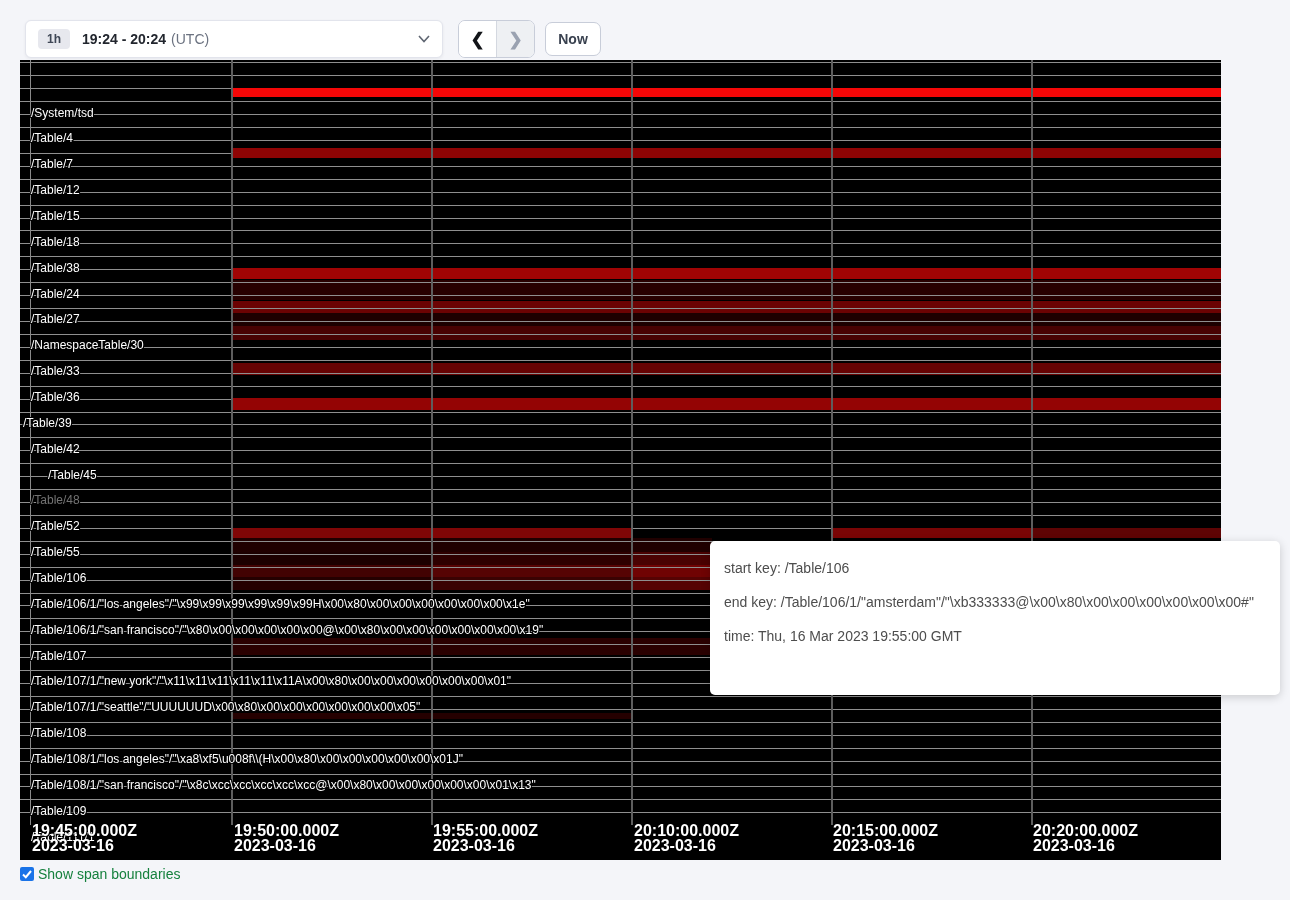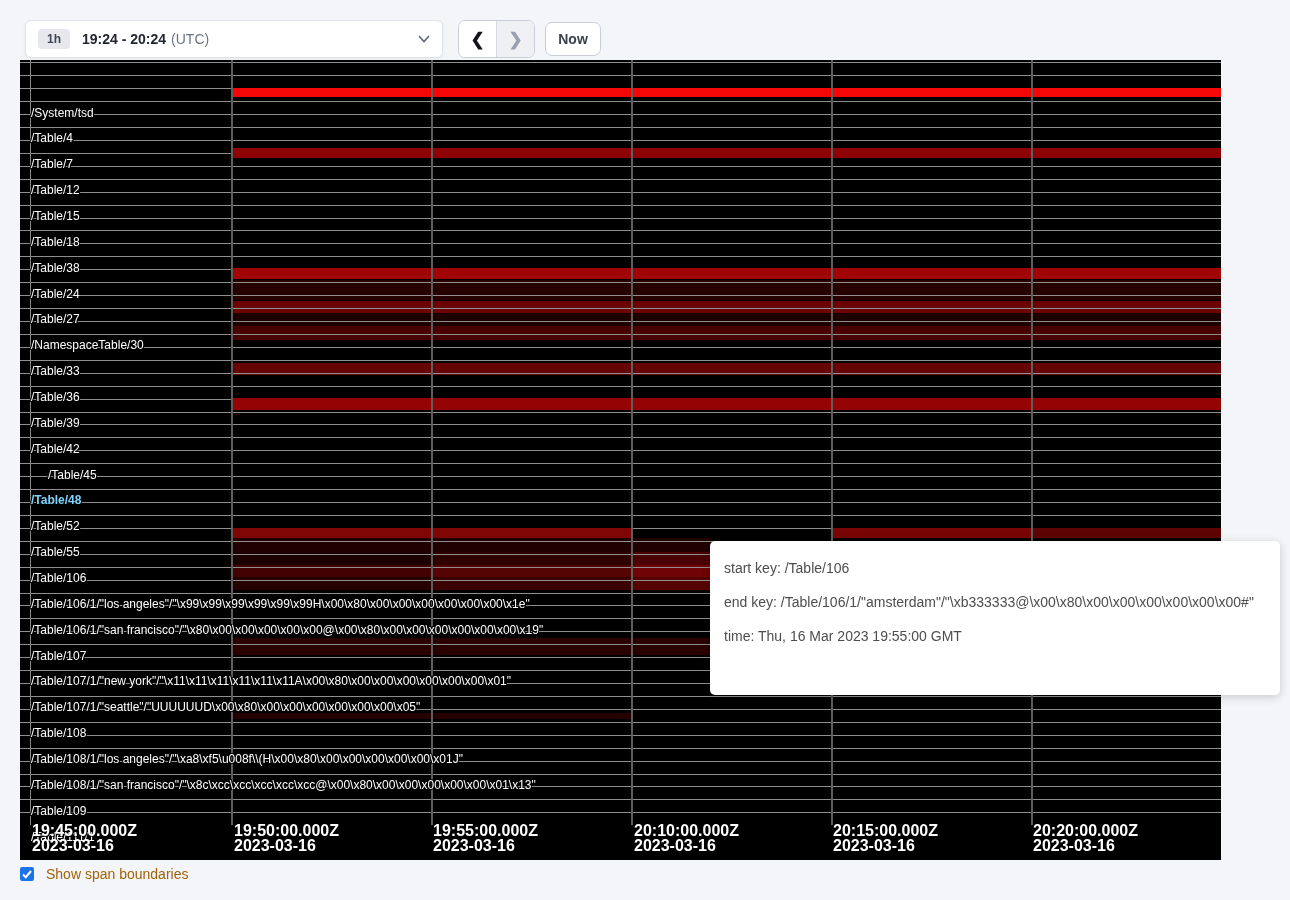--- a/index.html
+++ b/index.html
@@ -76,21 +76,21 @@
   
   .footer-row {
     position: absolute; left: 20px; top: 866px; height: 16px;
     display: flex; align-items: center; cursor: pointer;
   }
   .checkbox {
     width: 14px; height: 14px; background: #1a73e8; border-radius: 2px;
     display: flex; align-items: center; justify-content: center; margin-right: 4px;
   }
   .checkbox svg { display: block; }
-  .checkbox-label { font-size: 14px; color: #a16207; margin-left: 8px; }
+  .checkbox-label { font-size: 14px; color: #15803d; }
 </style>
 </head>
 <body>
 
 <div class="time-selector">
   <span class="range-badge">1h</span>
   <span class="range-text">19:24 - 20:24</span>
   <span class="range-suffix">(UTC)</span>
   <span class="selector-chevron">
     <svg width="12" height="8" viewBox="0 0 12 8">
@@ -205,24 +205,24 @@
     <div class="row-label" style="left: 11px; top: 69.22px; color: rgb(255, 255, 255);">/Table/7</div>
     <div class="row-label" style="left: 11px; top: 95.08px; color: rgb(255, 255, 255);">/Table/12</div>
     <div class="row-label" style="left: 11px; top: 120.94px; color: rgb(255, 255, 255);">/Table/15</div>
     <div class="row-label" style="left: 11px; top: 146.8px; color: rgb(255, 255, 255);">/Table/18</div>
     <div class="row-label" style="left: 11px; top: 172.66px; color: rgb(255, 255, 255);">/Table/38</div>
     <div class="row-label" style="left: 11px; top: 198.52px; color: rgb(255, 255, 255);">/Table/24</div>
     <div class="row-label" style="left: 11px; top: 224.38px; color: rgb(255, 255, 255);">/Table/27</div>
     <div class="row-label" style="left: 11px; top: 250.24px; color: rgb(255, 255, 255);">/NamespaceTable/30</div>
     <div class="row-label" style="left: 11px; top: 276.1px; color: rgb(255, 255, 255);">/Table/33</div>
     <div class="row-label" style="left: 11px; top: 301.96px; color: rgb(255, 255, 255);">/Table/36</div>
-    <div class="row-label" style="left: 11px; top: 327.82px; color: rgb(255, 255, 255);">/Table/39</div>
+    <div class="row-label" style="left: 3px; top: 327.82px; color: rgb(255, 255, 255);">/Table/39</div>
     <div class="row-label" style="left: 11px; top: 353.68px; color: rgb(255, 255, 255);">/Table/42</div>
     <div class="row-label" style="left: 28px; top: 379.54px; color: rgb(255, 255, 255);">/Table/45</div>
-    <div class="row-label" style="left: 11px; top: 405.4px; color: #7dd3fc; font-weight: bold;">/Table/48</div>
+    <div class="row-label" style="left: 11px; top: 405.4px; color: #737373;">/Table/48</div>
     <div class="row-label" style="left: 11px; top: 431.26px; color: rgb(255, 255, 255);">/Table/52</div>
     <div class="row-label" style="left: 11px; top: 457.12px; color: rgb(255, 255, 255);">/Table/55</div>
     <div class="row-label" style="left: 11px; top: 482.98px; color: rgb(255, 255, 255);">/Table/106</div>
     <div class="row-label" style="left: 11px; top: 508.84px; color: rgb(255, 255, 255);">/Table/106/1/"los angeles"/"\x99\x99\x99\x99\x99\x99H\x00\x80\x00\x00\x00\x00\x00\x00\x1e"</div>
     <div class="row-label" style="left: 11px; top: 534.7px; color: rgb(255, 255, 255);">/Table/106/1/"san francisco"/"\x80\x00\x00\x00\x00\x00@\x00\x80\x00\x00\x00\x00\x00\x00\x19"</div>
     <div class="row-label" style="left: 11px; top: 560.56px; color: rgb(255, 255, 255);">/Table/107</div>
     <div class="row-label" style="left: 11px; top: 586.42px; color: rgb(255, 255, 255);">/Table/107/1/"new york"/"\x11\x11\x11\x11\x11\x11A\x00\x80\x00\x00\x00\x00\x00\x00\x01"</div>
     <div class="row-label" style="left: 11px; top: 612.28px; color: rgb(255, 255, 255);">/Table/107/1/"seattle"/"UUUUUUD\x00\x80\x00\x00\x00\x00\x00\x00\x05"</div>
     <div class="row-label" style="left: 11px; top: 638.14px; color: rgb(255, 255, 255);">/Table/108</div>
     <div class="row-label" style="left: 11px; top: 664px; color: rgb(255, 255, 255);">/Table/108/1/"los angeles"/"\xa8\xf5\u008f\\(H\x00\x80\x00\x00\x00\x00\x00\x01J"</div>

